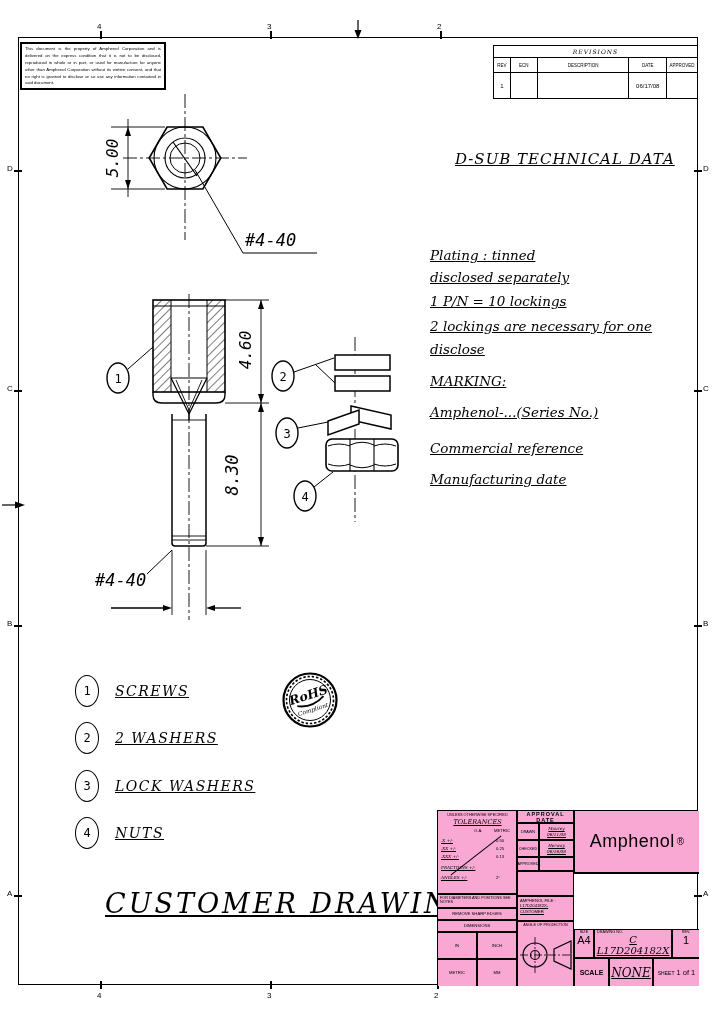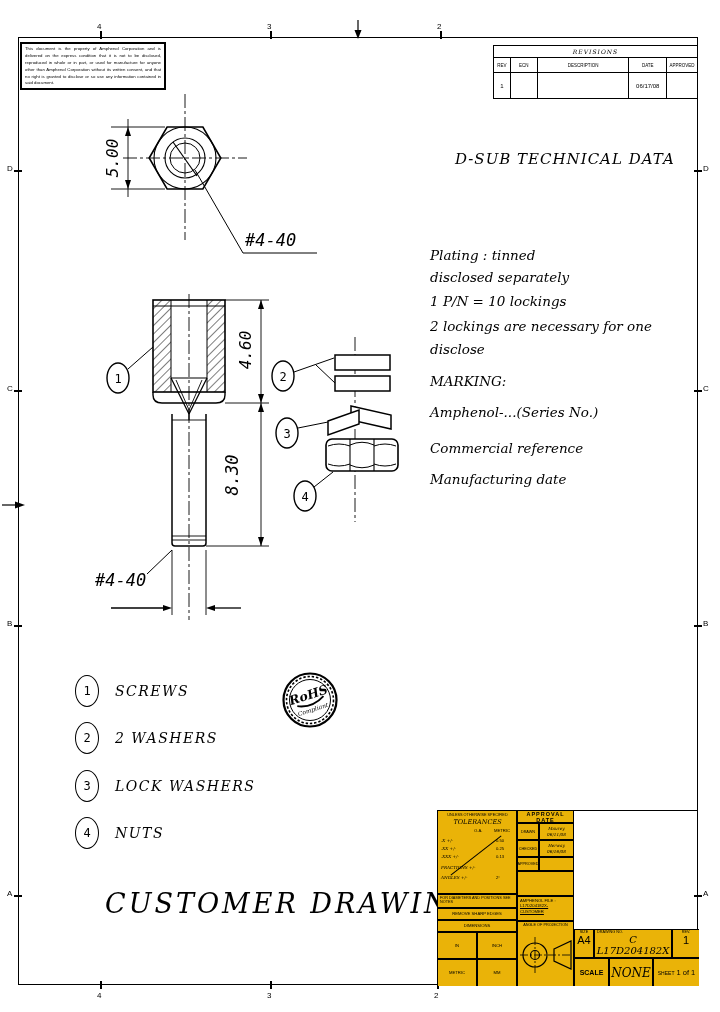--- a/index.html
+++ b/index.html
@@ -1,20 +1,20 @@
 <!DOCTYPE html>
 <html><head>
 <meta charset="utf-8">
 <style>
   html,body{margin:0;padding:0;background:#e8e8e8;}
   .sheet{position:relative;width:720px;height:1012px;background:#ffffff;overflow:hidden;
          font-family:"Liberation Sans",sans-serif;color:#000;}
   .abs{position:absolute;}
   .frame{left:18px;top:37px;width:678px;height:946px;border:1.5px solid #000;}
-  .ser{font-family:"DejaVu Serif",serif;font-style:italic;}
+  .ser{font-family:"DejaVu Serif",serif;font-style:italic;text-decoration:underline;}
   .zone{font-size:8px;color:#000;}
   .tickv{width:1.5px;height:8px;background:#000;}
   .tickh{width:8px;height:1.5px;background:#000;}
   .disclaimer{left:20px;top:42px;width:146px;height:48px;border:2px solid #000;
       font-size:4.3px;line-height:1.6;padding:2px 3px;text-align:justify;box-sizing:border-box;}
   
   .rev{left:493px;top:45px;width:205px;height:54px;border:1.2px solid #000;box-sizing:border-box;font-size:4.5px;}
   .rev .t{height:11px;border-bottom:1px solid #000;text-align:center;font-size:6px;font-style:italic;
       font-family:"DejaVu Serif",serif;line-height:11px;letter-spacing:1px;}
   .rev .hrow,.rev .drow{display:flex;}
@@ -28,21 +28,21 @@
   .tline{position:absolute;left:0;font-size:13.5px;white-space:nowrap;margin-top:29px;}
   
   .balloon{width:22px;height:30px;border:1.5px solid #000;border-radius:50%;
       display:flex;align-items:center;justify-content:center;
       font-family:"DejaVu Sans Mono",monospace;font-size:12px;background:#fff;}
   .lg-item{position:absolute;display:flex;align-items:center;}
   .lg-label{margin-left:16px;font-size:14px;letter-spacing:1.5px;}
   .stamp-label{left:105px;top:888px;font-size:27px;letter-spacing:3px;white-space:nowrap;}
   
   .tb{left:437px;top:810px;width:261px;height:175px;border:1.5px solid #000;box-sizing:border-box;}
-  .tb .box{position:absolute;box-sizing:border-box;border:0.8px solid #000;background:#eab308;}
+  .tb .box{position:absolute;box-sizing:border-box;border:0.8px solid #000;background:#f9a8d4;}
   .t4{font-size:4.2px;line-height:1.25;}
   .t38{font-size:3.8px;}
   .strike{background:linear-gradient(to top right,transparent 47%,#000 47%,#000 53%,transparent 53%);}
   .cellc{display:flex;align-items:center;justify-content:center;text-align:center;}
   svg{position:absolute;overflow:visible;}
   svg text{fill:#000;}
 </style>
 </head>
 <body>
 <div class="sheet">
@@ -325,20 +325,24 @@
     <div class="t38" style="text-align:center;margin-top:1px;">ANGLE OF PROJECTION</div>
     <svg style="position:static;display:block;margin:2px auto 0;" width="56" height="50" viewBox="0 0 56 50">
       <line x1="2" y1="26" x2="54" y2="26" stroke="#000" stroke-width="0.8" stroke-dasharray="8 2 2 2"></line>
       <line x1="17" y1="8" x2="17" y2="44" stroke="#000" stroke-width="0.8" stroke-dasharray="8 2 2 2"></line>
       <circle cx="17" cy="26" r="12" fill="none" stroke="#000" stroke-width="1.2"></circle>
       <circle cx="17" cy="26" r="4.5" fill="none" stroke="#000" stroke-width="1.2"></circle>
       <path d="M36,20 L53,12 L53,40 L36,32 Z" fill="none" stroke="#000" stroke-width="1.2"></path>
     </svg>
   </div>
 
+  <div class="box cellc" style="left:136px;top:0;width:125px;height:63px;border-top:none;border-right:none;border-bottom:2.5px solid #000;">
+    <span style="font-size:18px;letter-spacing:0.5px;">Amphenol</span>
+    <span style="font-size:10px;vertical-align:7px;margin-left:2px;">®</span>
+  </div>
 
 
   <div class="box" style="left:136px;top:118px;width:20px;height:29px;">
     <div class="t38" style="text-align:center;">SIZE</div>
     <div style="font-size:11px;text-align:center;">A4</div>
   </div>
   <div class="box" style="left:156px;top:118px;width:78px;height:29px;">
     <div class="t38" style="margin-left:2px;">DRAWING NO.</div>
     <div class="ser" style="font-size:10px;text-align:center;margin-top:0;">C L17D204182X</div>
   </div>

